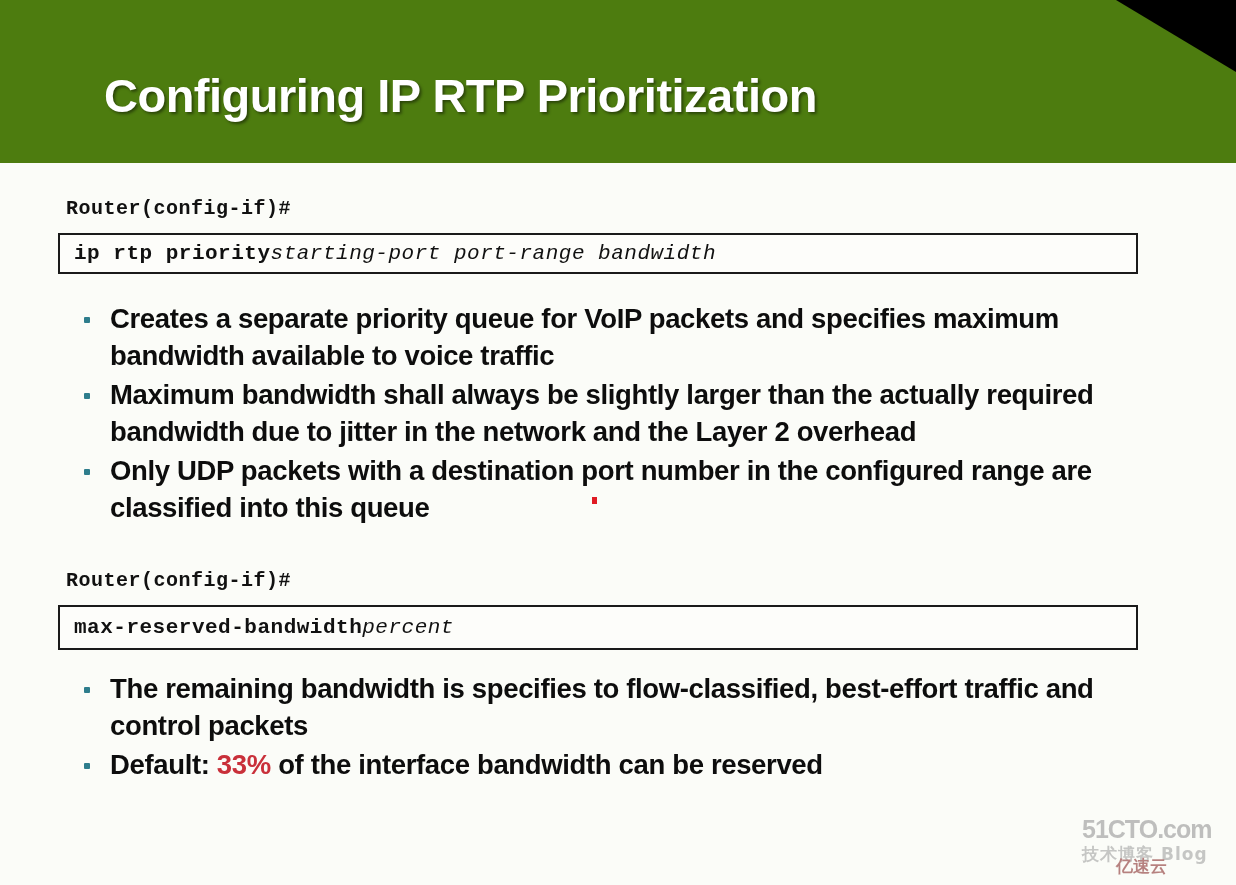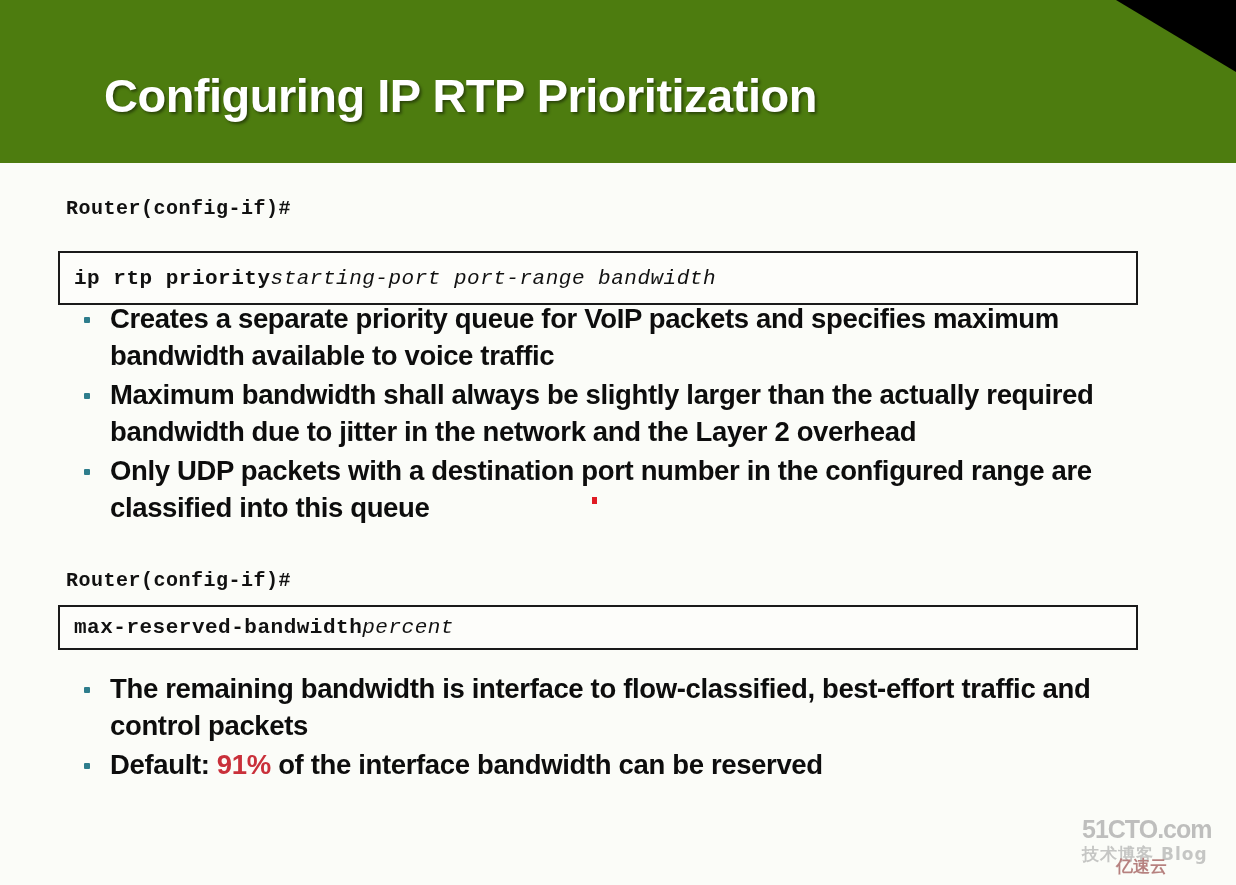--- a/index.html
+++ b/index.html
@@ -205,44 +205,44 @@
 
   <div id="header-band">
     <div id="corner-wedge"></div>
     <div id="slide-title">Configuring IP RTP Prioritization</div>
   </div>
 
   <div id="body-area">
 
     <div class="prompt-line" style="left:66px; top:34px;">Router(config-if)#</div>
 
-    <div class="code-box" style="left:58px; top:88px; width:1080px; height:54px;">
+    <div class="code-box" style="left:58px; top:70px; width:1080px; height:41px;">
       <span class="cmd">ip rtp priority</span>
       <span class="arg">starting-port port-range bandwidth</span>
     </div>
 
     <ul class="bullet-list" style="left:66px; top:138px; width:1065px;">
       <li class="bullet-item">Creates a separate priority queue for VoIP packets and specifies maximum bandwidth available to voice traffic</li>
       <li class="bullet-item">Maximum bandwidth shall always be slightly larger than the actually required bandwidth due to jitter in the network and the Layer 2 overhead</li>
       <li class="bullet-item">Only UDP packets with a destination port number in the configured range are classified into this queue</li>
     </ul>
 
     <div class="stray-dot" style="left:592px; top:334px;"></div>
 
     <div class="prompt-line" style="left:66px; top:406px;">Router(config-if)#</div>
 
     <div class="code-box" style="left:58px; top:442px; width:1080px; height:45px;">
       <span class="cmd">max-reserved-bandwidth</span>
       <span class="arg">percent</span>
     </div>
 
     <ul class="bullet-list" style="left:66px; top:508px; width:1065px;">
-      <li class="bullet-item">The remaining bandwidth is interface to flow-classified, best-effort traffic and control packets</li>
+      <li class="bullet-item">The remaining bandwidth is specifies to flow-classified, best-effort traffic and control packets</li>
       <li class="bullet-item">
-        <span>Default: </span><span class="hl-red">91%</span><span> of the interface bandwidth can be reserved</span>
+        <span>Default: </span><span class="hl-red">33%</span><span> of the interface bandwidth can be reserved</span>
       </li>
     </ul>
 
     <div id="bottom-ghost">&nbsp;</div>
 
   </div>
 
   <div id="watermark">
     <div id="wm-main">51CTO.com</div>
     <div id="wm-sub">技术博客  Blog</div>

